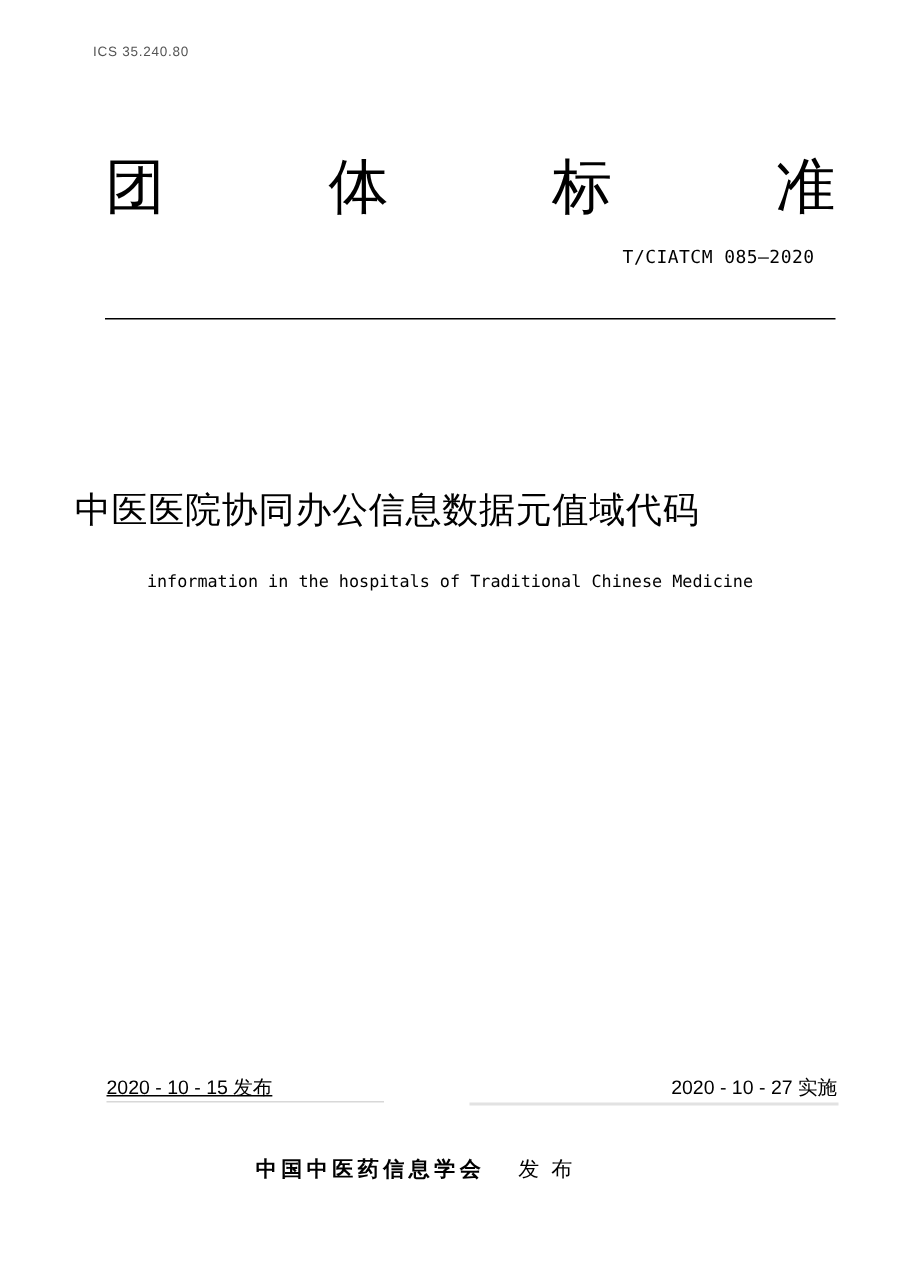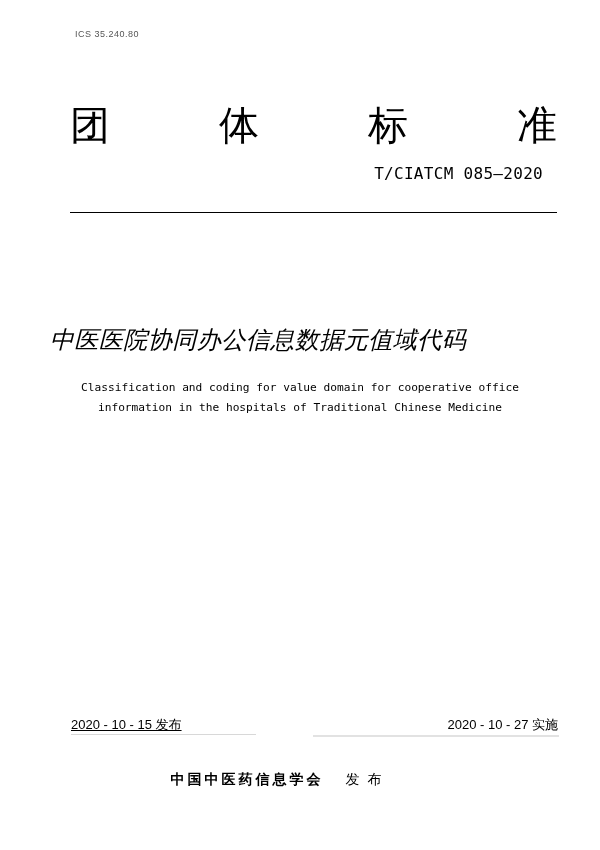--- a/index.html
+++ b/index.html
@@ -11,21 +11,21 @@
       width: 600px;
       height: 850px;
       position: relative;
       overflow: hidden;
       font-family: "DejaVu Sans", sans-serif;
       color: #000;
     }
     .abs { position: absolute; }
 
     .ics {
-      left: 75px;
+      left: 62px;
       top: 29px;
       font-size: 9px;
       color: #555;
       letter-spacing: 0.5px;
       font-family: "Liberation Sans", sans-serif;
     }
 
     .std-type {
       left: 70px;
       top: 100px;
@@ -36,42 +36,41 @@
       align-items: center;
       font-size: 40px;
       line-height: 50px;
       font-weight: normal;
     }
     .std-type span { display: block; }
 
     .std-code {
       right: 57px;
       top: 164px;
-      font-size: 16px;
+      font-size: 12px;
       font-family: "DejaVu Sans Mono", monospace;
       letter-spacing: 0.3px;
     }
 
     .rule-top {
       left: 70px;
       top: 212px;
       width: 487px;
       height: 0;
       border-top: 1px solid #000;
     }
 
     .title-cn {
       left: 0;
       width: 516px;
       top: 324px;
       text-align: center;
       font-size: 24px;
       line-height: 32px;
       letter-spacing: 0.5px;
-      font-style: italic;
     }
 
     .title-en {
       left: 0;
       width: 600px;
       top: 378px;
       text-align: center;
       font-family: "DejaVu Sans Mono", monospace;
       font-size: 11.2px;
       line-height: 20px;
@@ -128,21 +127,20 @@
   <span>准</span>
 </div>
 
 <div class="abs std-code">T/CIATCM 085—2020</div>
 
 <div class="abs rule-top"></div>
 
 <div class="abs title-cn">中医医院协同办公信息数据元值域代码</div>
 
 <div class="abs title-en">
-  <div>Classification and coding for value domain for cooperative office</div>
   <div>information in the hospitals of Traditional Chinese Medicine</div>
 </div>
 
 <div class="abs date-issue">2020 - 10 - 15 发布</div>
 <div class="abs date-impl">2020 - 10 - 27 实施</div>
 <div class="abs rule-bottom-left"></div>
 <div class="abs rule-bottom-right"></div>
 
 <div class="abs publisher">
   <span class="org">中国中医药信息学会</span><span class="verb">发布</span>

